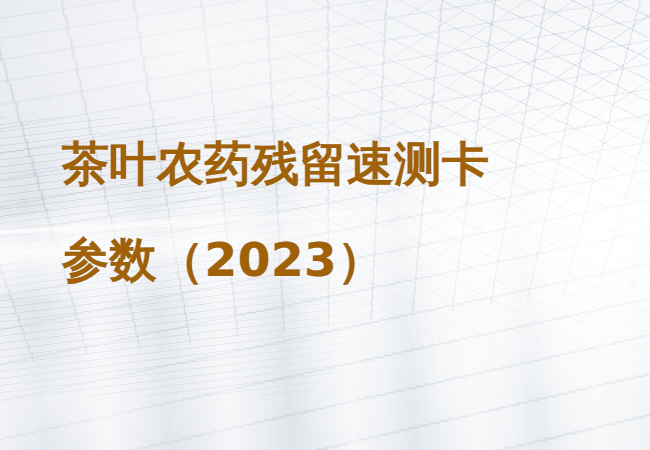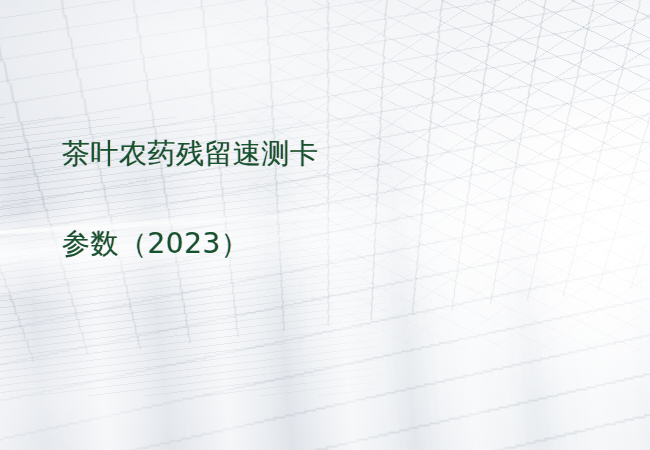--- a/index.html
+++ b/index.html
@@ -161,33 +161,33 @@
   
   .title-block {
     position: absolute;
     left: 62px;
     top: 140px;
     width: 520px;
     z-index: 5;
   }
   .title-line {
     display: block;
-    color: #14532d;
-    font-size: 28px;
-    font-weight: normal;
+    color: #a16207;
+    font-size: 47px;
+    font-weight: bold;
     line-height: 1;
     letter-spacing: .5px;
     white-space: nowrap;
     text-shadow:
        0.7px 0 0 rgba(190,120,40,.30),
       -0.7px 0 0 rgba(40,70,190,.28),
        1px 1px 0 rgba(255,255,255,.22);
   }
   .title-line.line-2 {
-    margin-top: 62px;
+    margin-top: 49px;
   }
 </style>
 </head>
 <body>
 
 <div class="banner">
 
   <div class="bg-base"></div>
   <div class="mesh-arcs"></div>
   <div class="mesh-fan"></div>

